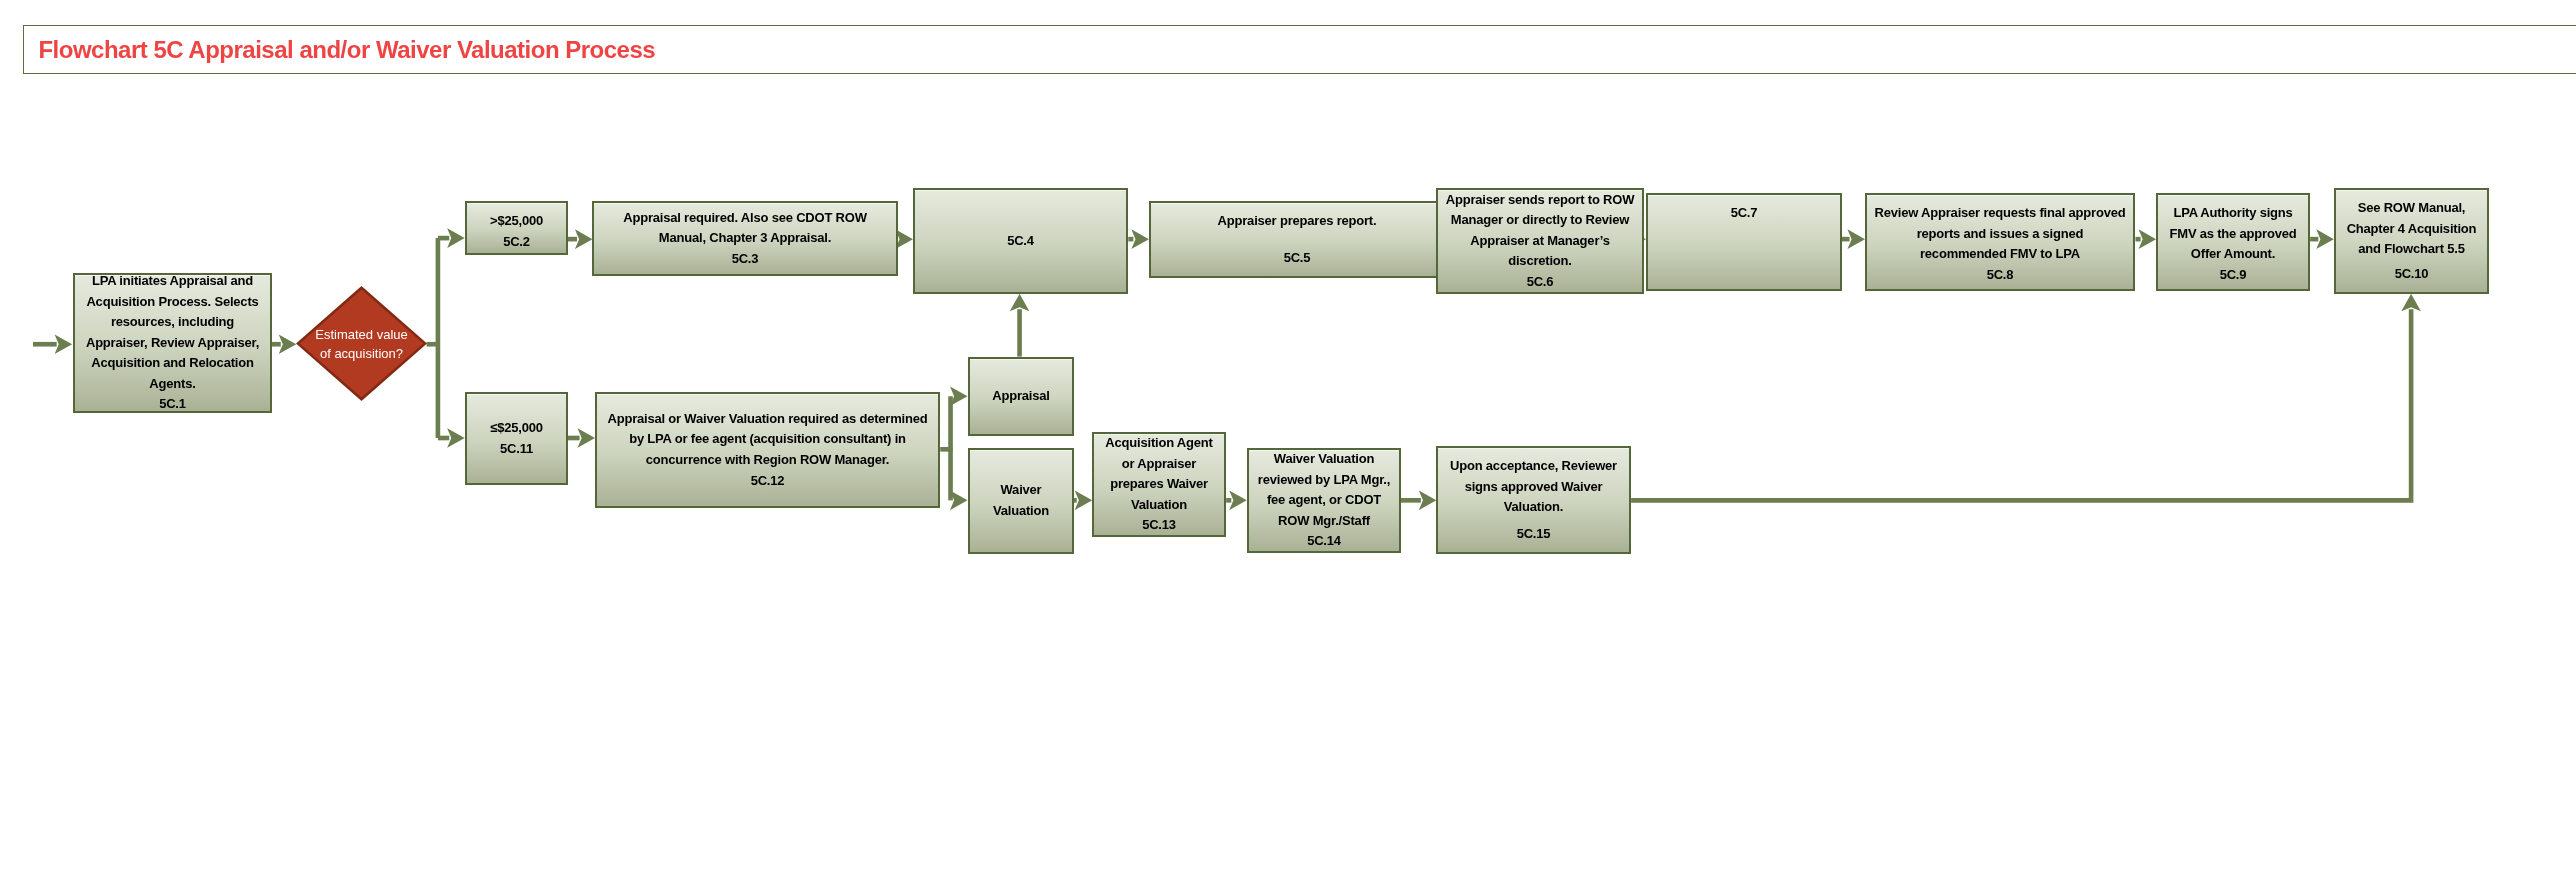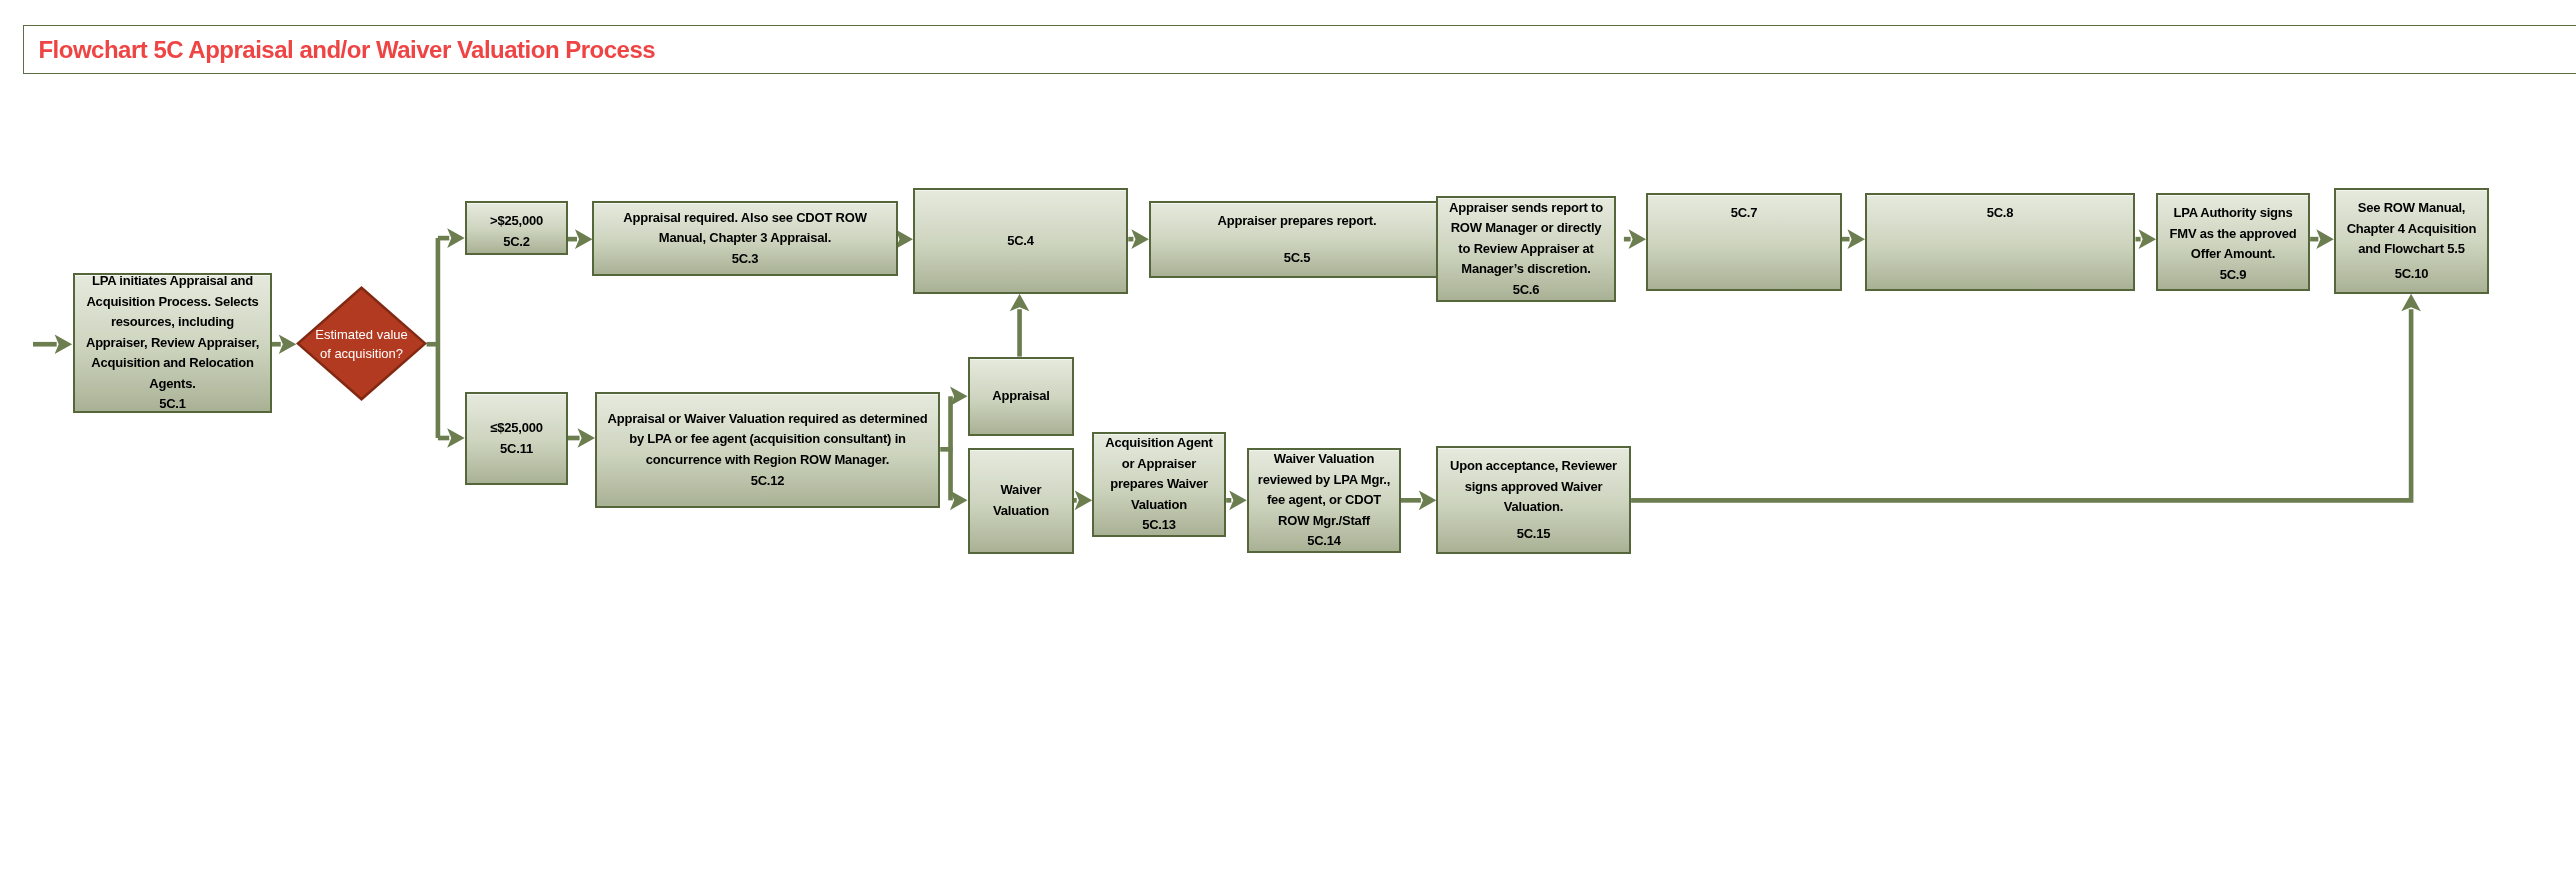--- a/index.html
+++ b/index.html
@@ -194,28 +194,29 @@
     <div class="txt">Appraisal required.  Also see CDOT ROW Manual, Chapter 3 Appraisal.</div>
     <div class="code">5C.3</div>
   </div>
   <div class="box" style="left:913px;top:188px;width:215px;height:106px">
     <div class="code">5C.4</div>
   </div>
   <div class="box gap" style="left:1149px;top:201px;width:296px;height:77px">
     <div class="txt">Appraiser prepares report.</div>
     <div class="code">5C.5</div>
   </div>
-  <div class="box" style="left:1436px;top:196px;width:180px;height:106px">
+  <div class="box" style="left:1436px;top:188px;width:208px;height:106px">
     <div class="txt">Appraiser sends report to ROW Manager or directly to Review Appraiser at Manager’s discretion.</div>
     <div class="code">5C.6</div>
   </div>
   <div class="box gap" style="left:1646px;top:193px;width:196px;height:98px">
     <div class="code">5C.7</div>
   </div>
   <div class="box gap" style="left:1865px;top:193px;width:270px;height:98px">
+    <div class="txt">Review Appraiser requests final approved reports and issues a signed recommended FMV to LPA</div>
     <div class="code">5C.8</div>
   </div>
   <div class="box gap" style="left:2156px;top:193px;width:154px;height:98px">
     <div class="txt">LPA Authority signs FMV as the approved Offer Amount.</div>
     <div class="code">5C.9</div>
   </div>
   <div class="box gap" style="left:2334px;top:188px;width:155px;height:106px">
     <div class="txt">See ROW Manual, Chapter 4 Acquisition and Flowchart 5.5</div>
     <div class="code">5C.10</div>
   </div>

